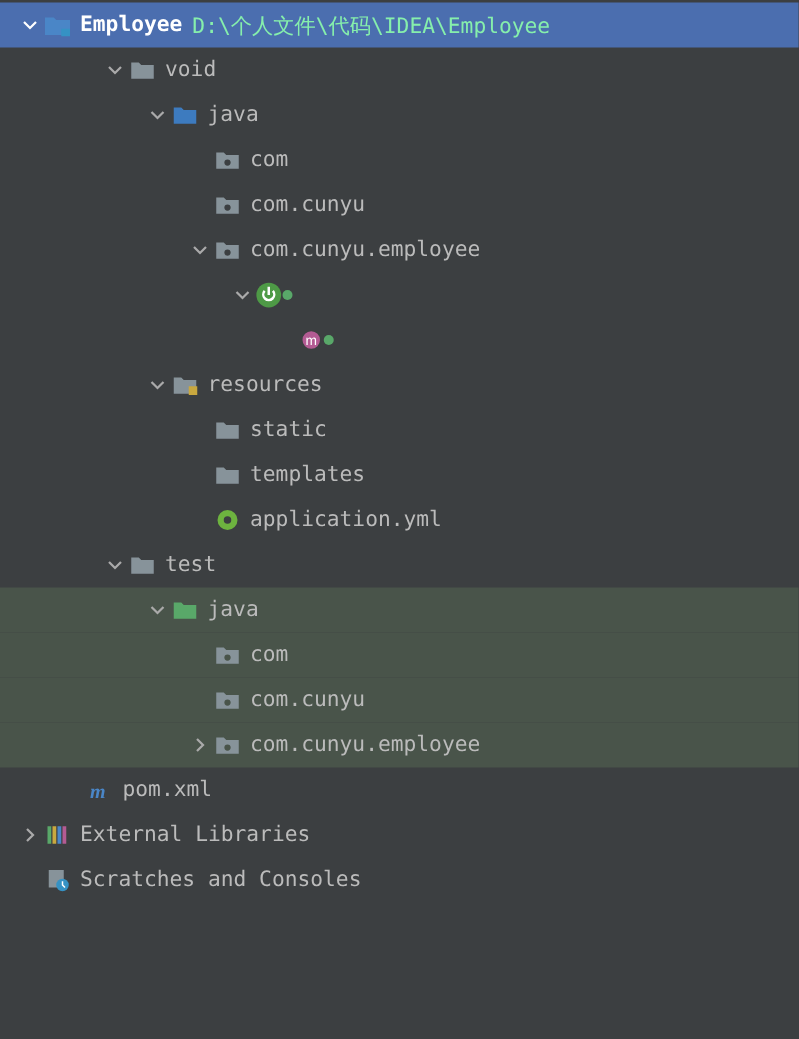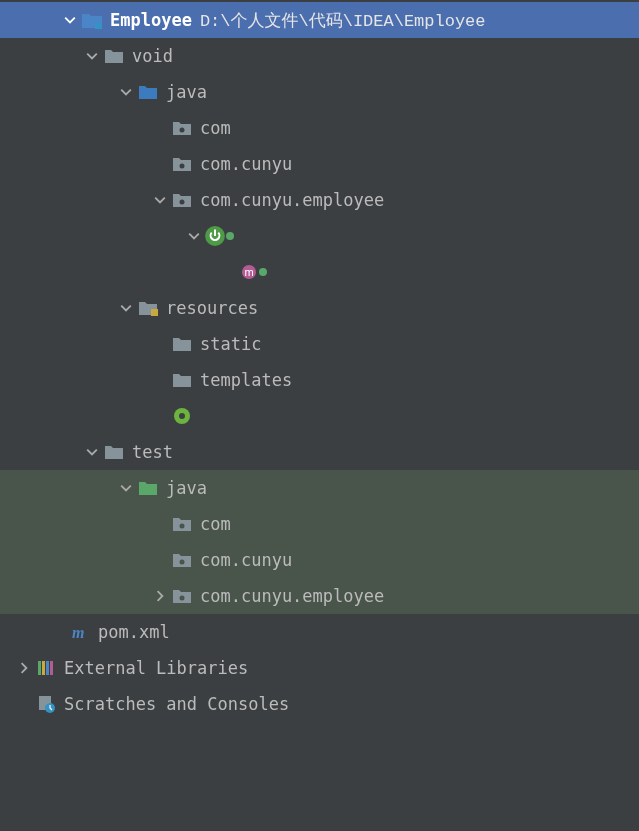--- a/index.html
+++ b/index.html
@@ -13,42 +13,42 @@
   overflow: hidden;
 }
 .tree { padding-top: 2px; }
 .row {
   display: flex;
   align-items: center;
   height: 36px;
   white-space: nowrap;
   cursor: pointer;
 }
-.row.selected { background: #4b6eaf; color: #fff; padding-left: 46px; }
+.row.selected { background: #4b6eaf; color: #fff; }
 .row.greenish { background: #49544a; }
 .indent { flex: 0 0 auto; }
 .arrow {
   width: 20px;
   display: inline-flex;
   justify-content: center;
   align-items: center;
   flex: 0 0 auto;
 }
 .arrow svg { width: 12px; height: 12px; }
 .icon {
   width: 24px;
   display: inline-flex;
   justify-content: center;
   align-items: center;
   flex: 0 0 auto;
   margin-right: 6px;
 }
 .label { flex: 0 0 auto; }
 .path { color: #8a8a8a; margin-left: 8px; }
-.row.selected .path { color: #e5e5e5; font-family: Liberation Mono, monospace; }
+.row.selected .path { color: #86efac; }
 .bold { font-weight: bold; }
 .green-dot {
   width: 8px; height: 8px; border-radius: 50%;
   background: #59a869; display: inline-block; margin-right: 4px;
 }
 .spacer { width: 20px; flex: 0 0 auto; }
 </style>
 </head>
 <body>
 
@@ -210,20 +210,21 @@
 
   <div class="row">
     <span class="indent" style="width:150px"></span>
     <span class="spacer"></span>
     <span class="icon">
       <svg width="20" height="20" viewBox="0 0 20 20">
           <circle cx="10" cy="10" r="8" fill="#6db33f"></circle>
           <circle cx="10" cy="10" r="3" fill="#3c3f41"></circle>
         </svg>
     </span>
+    <span class="label">application.yml</span>
   </div>
 
   <div class="row">
     <span class="indent" style="width:82px"></span>
     <span class="arrow">
       <svg viewBox="0 0 10 10">
           <path d="M1 3 L5 7 L9 3" stroke="#aaa" stroke-width="1.5" fill="none"></path>
         </svg>
     </span>
     <span class="icon">

